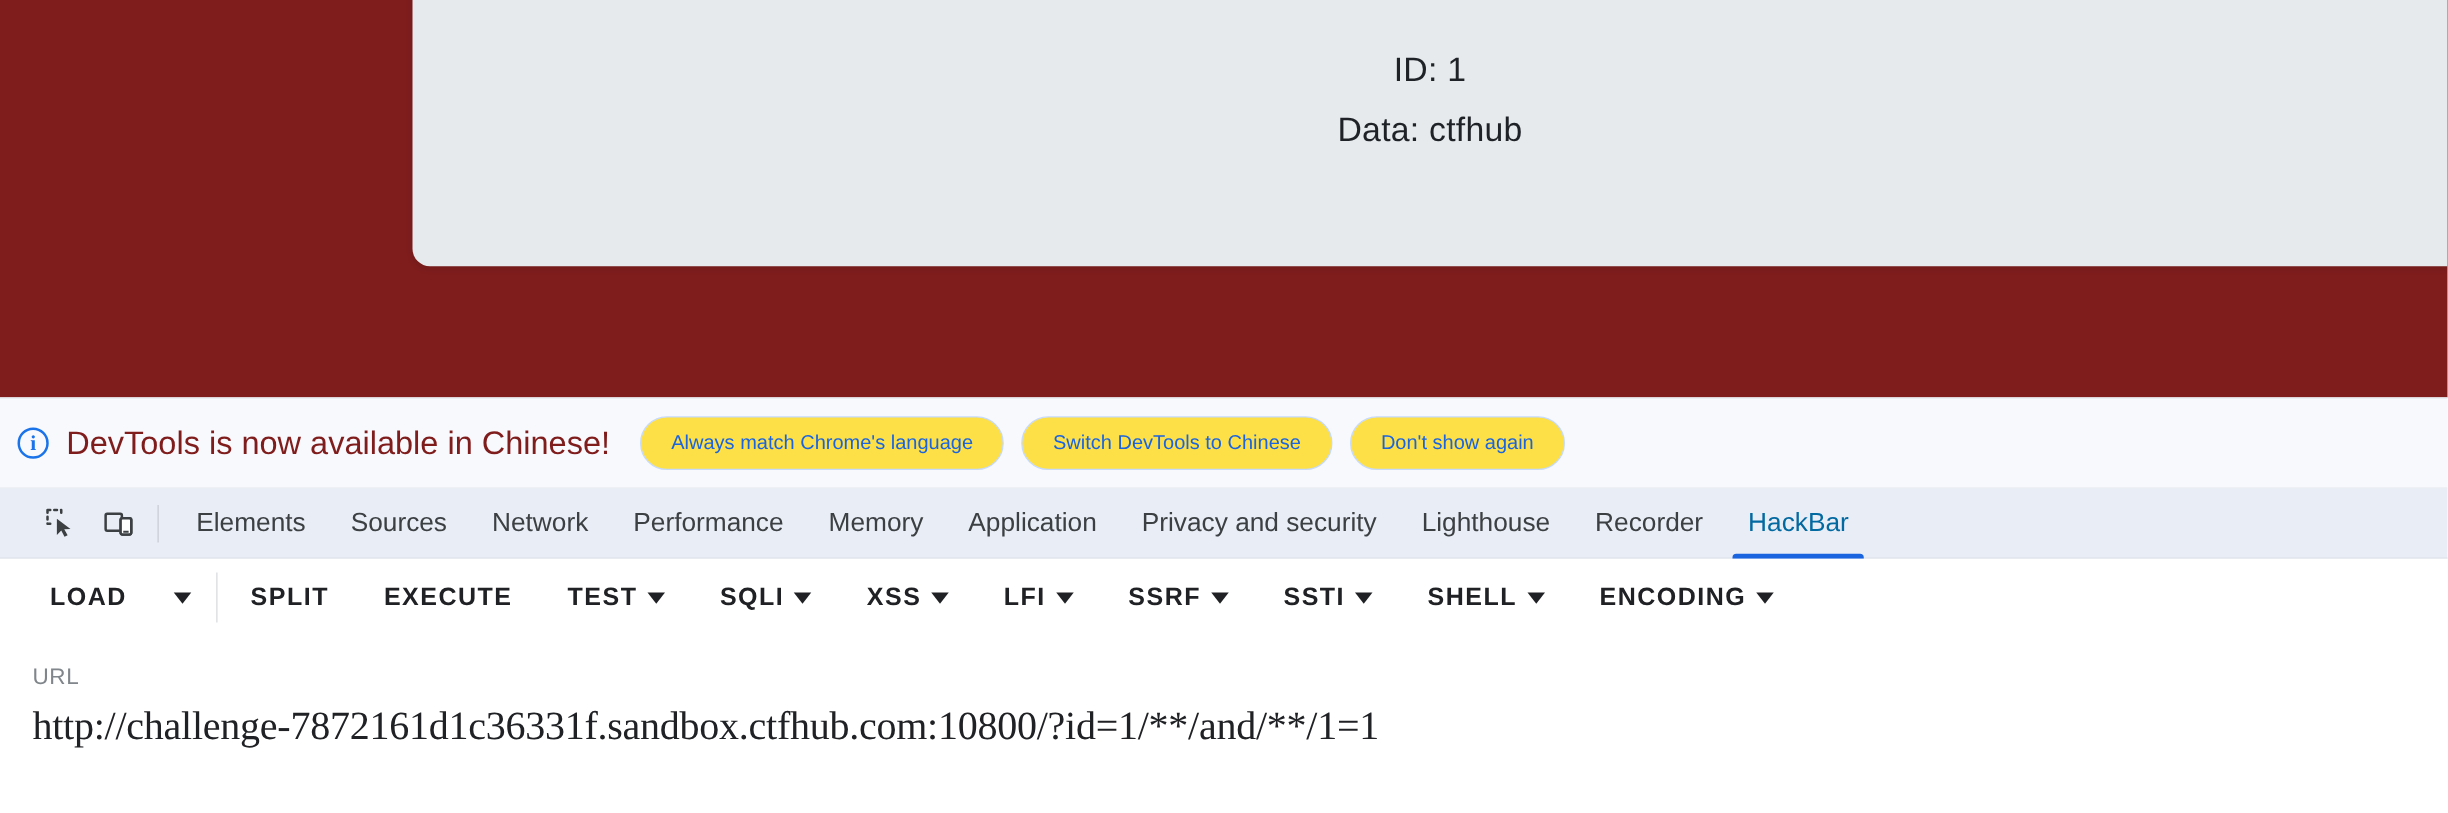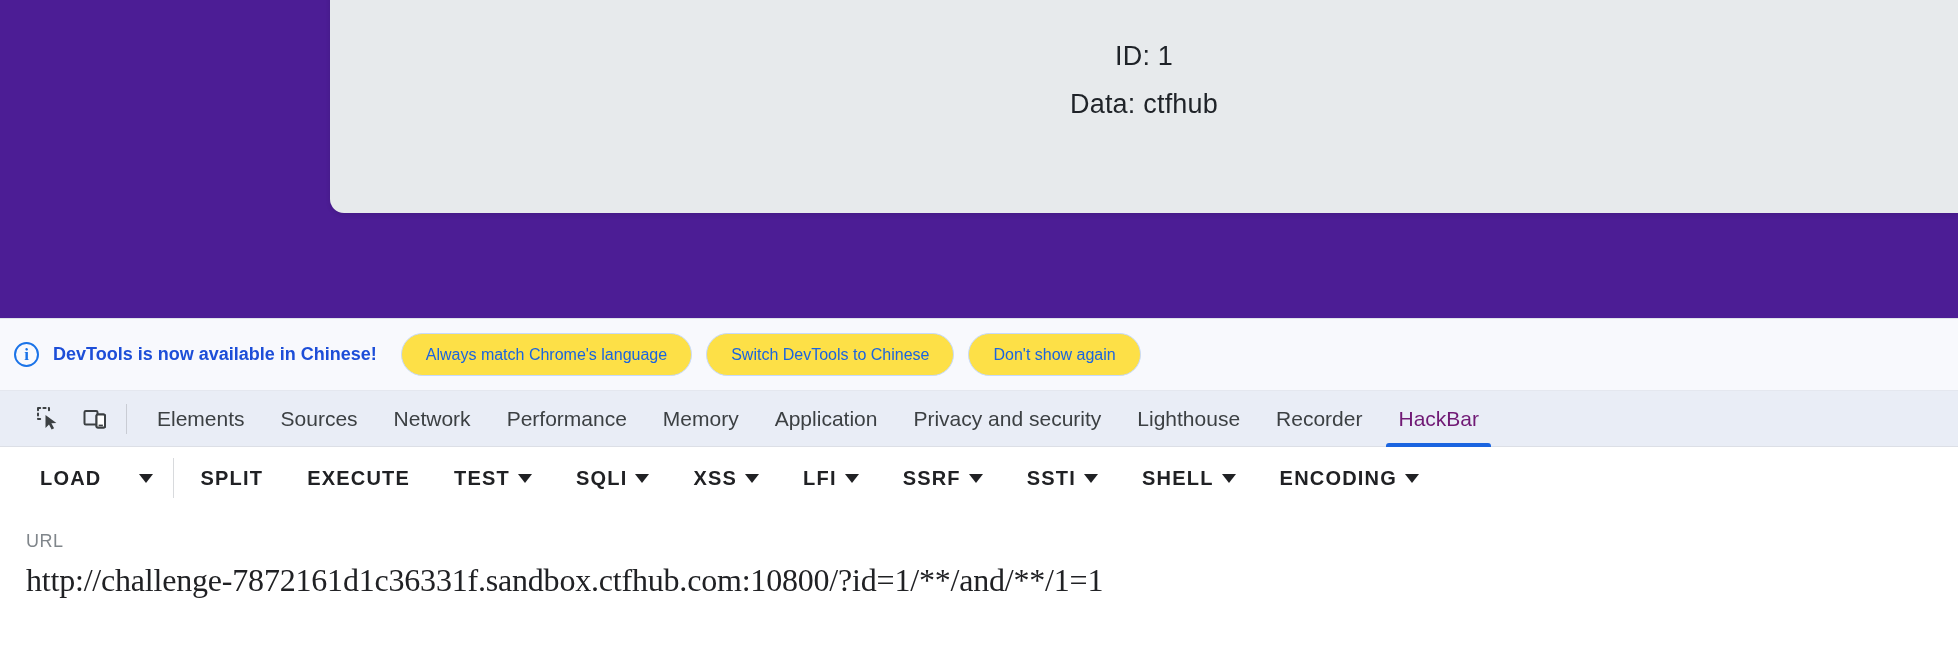--- a/index.html
+++ b/index.html
@@ -10,21 +10,21 @@
     background: #ffffff;
     font-family: "Liberation Sans", sans-serif;
   }
 
   
   #page-area {
     position: absolute;
     left: 0; top: 0;
     width: 1958px;
     height: 318px;
-    background: #4c1d95;
+    background: #7f1d1d;
     overflow: hidden;
   }
   #result-panel {
     position: absolute;
     left: 330px;
     top: -40px;
     width: 1628px;
     height: 253px;
     background: #e7eaec;
     border-bottom-left-radius: 14px;
@@ -69,25 +69,24 @@
     border: 2px solid #1a73e8;
     border-radius: 50%;
     color: #1a73e8;
     font-size: 17px;
     font-weight: bold;
     font-family: "Liberation Serif", serif;
     display: flex; align-items: center; justify-content: center;
     flex: 0 0 auto;
   }
   #banner-text {
-    font-size: 18px;
-    color: #1d4ed8;
+    font-size: 26px;
+    color: #7f1d1d;
     margin-right: 10px;
     white-space: nowrap;
-    font-weight: bold;
   }
   .banner-btn {
     display: inline-flex;
     align-items: center;
     height: 43px;
     padding: 0 24px;
     border: 1px solid #c6dafc;
     border-radius: 22px;
     background: #fde047;
     color: #1a64e0;
@@ -125,21 +124,21 @@
     position: relative;
     display: flex;
     align-items: center;
     height: 56px;
     padding: 0 18px;
     font-size: 21px;
     color: #3c4043;
     white-space: nowrap;
     cursor: pointer;
   }
-  .tab.active { color: #701a75; }
+  .tab.active { color: #0369a1; }
   .tab.active::after {
     content: "";
     position: absolute;
     left: 6px; right: 6px; bottom: 0;
     height: 4px;
     background: #1a64e0;
     border-top-left-radius: 3px;
     border-top-right-radius: 3px;
   }
 

